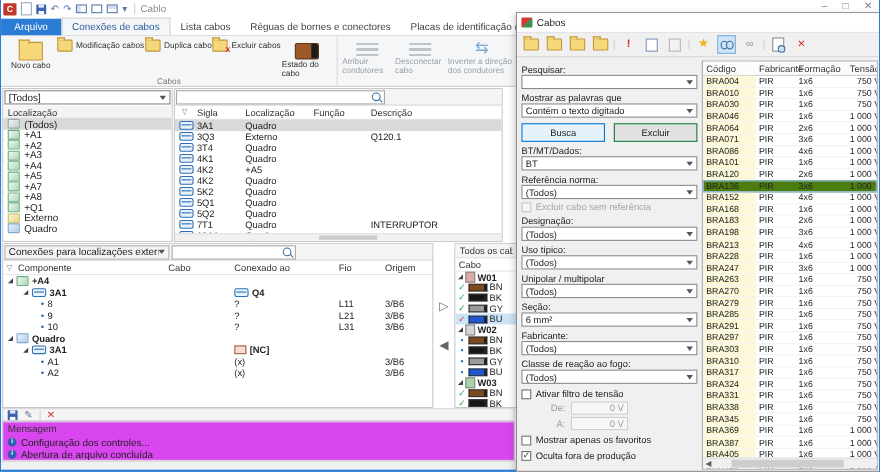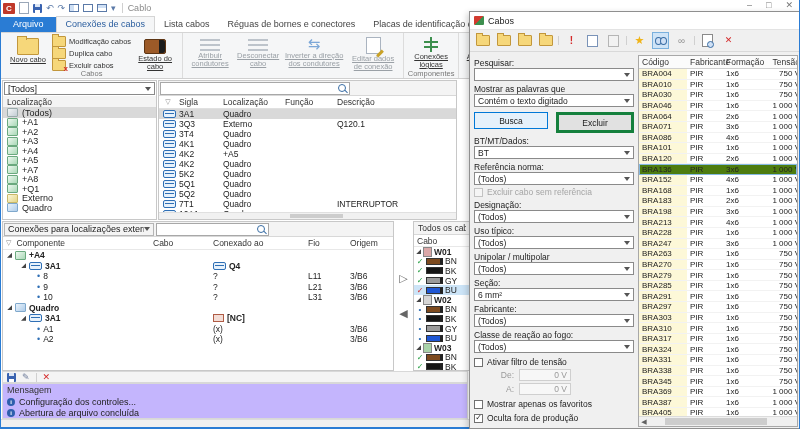--- a/index.html
+++ b/index.html
@@ -25,23 +25,23 @@
   
   .tabrow{position:absolute;left:0;top:16px;width:100%;height:17px;background:#fff;display:flex;align-items:flex-end;border-bottom:1px solid #d5d5d5;box-sizing:border-box;}
   .tab{padding:2px 9px 3px 9px;color:#444;white-space:nowrap;}
   .tab.file{background:#2a7cd4;color:#fff;padding:2px 12px 3px 12px;}
   .tab.active{background:#f5f6f7;border:1px solid #d5d5d5;border-bottom:none;color:#2a5d9e;}
   
   .ribbon{position:absolute;left:0;top:33px;width:100%;height:46px;background:#f5f6f7;border-bottom:1px solid #d0d0d0;display:flex;box-sizing:border-box;}
   .rgroup{position:relative;display:flex;align-items:flex-start;padding:1px 3px 9px 3px;border-right:1px solid #dcdcdc;}
   .rgroup-label{position:absolute;bottom:0;left:0;right:0;text-align:center;font-size:7.5px;color:#777;}
   .rbig{display:flex;flex-direction:column;align-items:center;justify-content:flex-start;width:46px;padding:1px 1px;gap:1px;}
-  .rbig .rlabel{font-size:7.5px;text-align:center;line-height:8px;color:#333;text-decoration:underline;}
+  .rbig .rlabel{font-size:7.5px;line-height:8px;color:#333;}
   .rbig.dis .rlabel{color:#9aa0a6;}
-  .rsmallcol{display:flex;flex-direction:column;justify-content:flex-start;gap:1px;padding-top:2px;}
+  .rsmallcol{display:flex;flex-direction:row;justify-content:flex-start;gap:1px;padding-top:2px;}
   .rsmall{display:flex;align-items:center;gap:3px;font-size:7.5px;color:#333;white-space:nowrap;}
   .rsmall.dis{color:#9aa0a6;}
   .ico-folder{width:12px;height:9px;background:#f6d77a;border:1px solid #c2973c;border-radius:1px;position:relative;display:inline-block;}
   .ico-folder:before{content:"";position:absolute;top:-3px;left:-1px;width:5px;height:2px;background:#f6d77a;border:1px solid #c2973c;border-bottom:none;}
   .ico-folder.big{width:20px;height:15px;margin-top:3px;}
   .ico-folder.big:before{width:8px;height:3px;}
   .ico-folder .redx{position:absolute;right:-3px;bottom:-3px;color:#d42a2a;font-weight:bold;font-size:8px;line-height:8px;}
   .ico-reel{width:20px;height:13px;margin-top:4px;background:#9c5a28;border:1px solid #5d3514;border-radius:2px;position:relative;}
   .ico-reel:after{content:"";position:absolute;right:0;top:0;bottom:0;width:6px;background:#1c1c1c;border-radius:0 2px 2px 0;}
   .ico-wires{width:20px;height:12px;margin-top:4px;background:repeating-linear-gradient(#b7bec6 0 2px,transparent 2px 5px);opacity:.9;}
@@ -116,21 +116,21 @@
   .wire-row .mark{width:8px;text-align:center;flex:none;font-size:8px;}
   .mark.check{color:#1e9e3e;font-weight:bold;} .mark.checkred{color:#d42a2a;font-weight:bold;} .mark.dot{color:#2f6fb5;}
   .wire-sw{width:13px;height:5px;border:1px solid #333;border-right:3px solid #222;flex:none;}
   .cable-sw{width:7px;height:8px;border:1px solid #888;flex:none;}
   .wlabel{font-weight:bold;}
   
   .msg-toolbar{position:absolute;left:1px;top:371px;width:466px;height:12px;background:#f4f4f4;border:1px solid #d8d8d8;display:flex;align-items:center;gap:6px;padding-left:4px;box-sizing:border-box;}
   .g-brush{color:#6b7a99;font-size:9px;line-height:9px;}
   .g-redx{color:#d42a2a;font-weight:bold;font-size:9px;line-height:9px;}
   .sep{width:1px;height:9px;background:#d0d0d0;}
-  .panel-msg{position:absolute;left:1px;top:383px;width:466px;height:36px;background:#c4b5fd;border:1px solid #d8d8d8;box-sizing:border-box;padding:1px 4px;}
+  .panel-msg{position:absolute;left:1px;top:383px;width:466px;height:36px;background:#d946ef;border:1px solid #d8d8d8;box-sizing:border-box;padding:1px 4px;}
   .msg-h{color:#333;height:11px;}
   .msg-line{display:flex;align-items:center;gap:4px;height:11px;}
   .ico-info{width:8px;height:8px;border-radius:50%;background:#2f5fae;color:#fff;font-size:6px;display:inline-flex;align-items:center;justify-content:center;flex:none;font-weight:bold;}
   .statusbar{position:absolute;left:0;top:419px;width:100%;height:8px;background:#f0f0f0;border-top:1px solid #dcdcdc;}
   .bluestrip{position:absolute;left:0;top:427px;width:100%;height:2px;background:#2a7cd4;}
   
   .dialog{position:absolute;left:468px;top:11px;width:332px;height:418px;background:#f0f0f0;border:1px solid #8f8f8f;box-sizing:border-box;z-index:5;box-shadow:-2px 2px 6px rgba(0,0,0,.18);}
   .dlg-title{height:17px;background:#fff;display:flex;align-items:center;gap:4px;padding-left:4px;border-bottom:1px solid #e3e3e3;}
   .dlg-ico{width:10px;height:9px;background:linear-gradient(135deg,#d23b2f 50%,#3d8f4e 50%);border-radius:1px;}
   .dlg-toolbar{height:21px;background:#f0f0f0;border-bottom:1px solid #d9d9d9;display:flex;align-items:center;gap:4px;padding-left:4px;}
@@ -142,21 +142,21 @@
   .ico-copy{width:9px;height:10px;background:#fff;border:1px solid #7a93b8;position:relative;}
   .ico-copy:before{content:"";position:absolute;left:2px;top:-3px;width:9px;height:10px;background:#eef4fb;border:1px solid #7a93b8;z-index:-1;}
   .ico-copy.gray,.ico-copy.gray:before{border-color:#b5b5b5;background:#f2f2f2;}
   .ico-prev{width:9px;height:11px;background:#fff;border:1px solid #8a8a8a;position:relative;}
   .ico-prev:after{content:"";position:absolute;right:-2px;bottom:-2px;width:5px;height:5px;border:1px solid #3a6ea5;border-radius:50%;background:#cfe0f5;}
   .dlg-body{display:flex;padding:3px 2px 0 4px;gap:4px;height:calc(100% - 41px);box-sizing:border-box;}
   .filters{width:160px;flex:none;font-size:8.5px;}
   .flabel{margin-top:3px;color:#222;height:10px;}
   .filters .combo{height:13px;background:#fff;}
   .btnrow{display:flex;gap:8px;margin:5px 0 2px 0;}
-  .btn{flex:1;height:15px;background:#e1e1e1;border:3px solid #15803d;display:flex;align-items:center;justify-content:center;color:#222;}
+  .btn{flex:1;height:15px;background:#e1e1e1;border:1px solid #15803d;display:flex;align-items:center;justify-content:center;color:#222;}
   .btn.primary{border:1px solid #0078d7;background:#e5f1fb;}
   .voltbox{margin-top:4px;}
   .voltrow{display:flex;align-items:center;gap:5px;margin-top:2px;}
   .voltrow .vl{width:40px;text-align:right;color:#9a9a9a;}
   .voltrow .vfield{width:52px;height:12px;border:1px solid #cfcfcf;background:#f7f7f7;color:#9a9a9a;display:flex;align-items:center;justify-content:flex-end;padding-right:3px;box-sizing:border-box;}
   .dtable{flex:1;background:#fff;border:1px solid #a8a8a8;position:relative;overflow:hidden;box-sizing:border-box;}
   .drow{display:flex;align-items:center;height:9.6px;font-size:8px;white-space:nowrap;border-bottom:1px solid #f2f2f2;}
   .drow.head{height:12px;font-size:8.5px;color:#333;border-bottom:1px solid #cfcfcf;background:#fbfbfb;}
   .drow.sel{background:#4d7c0f;outline:1px solid #84b8e0;outline-offset:-1px;}
   .d0{width:48px;flex:none;background:#fdf8d8;padding-left:3px;box-sizing:border-box;height:100%;display:flex;align-items:center;}

